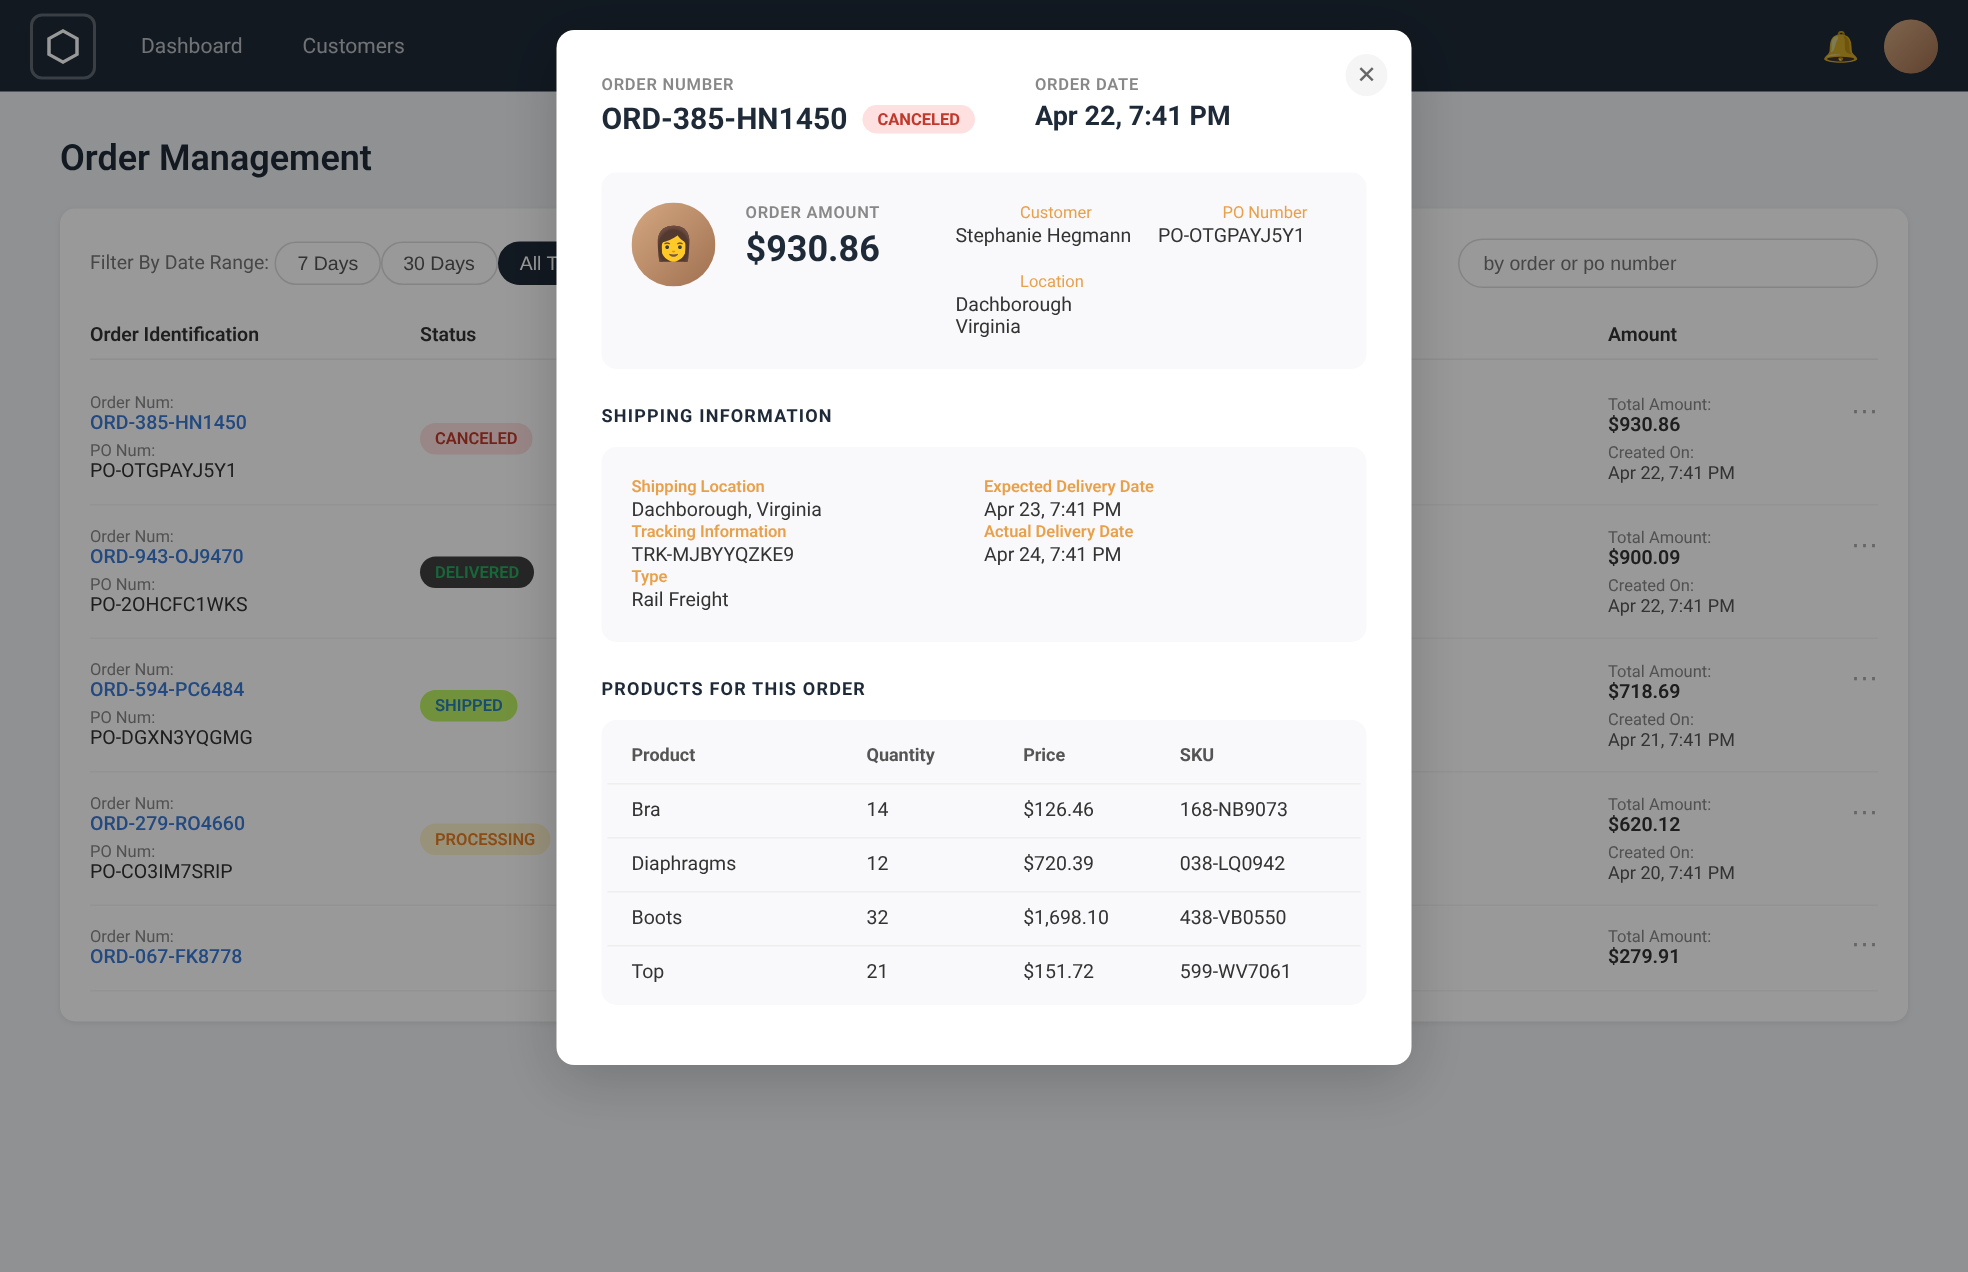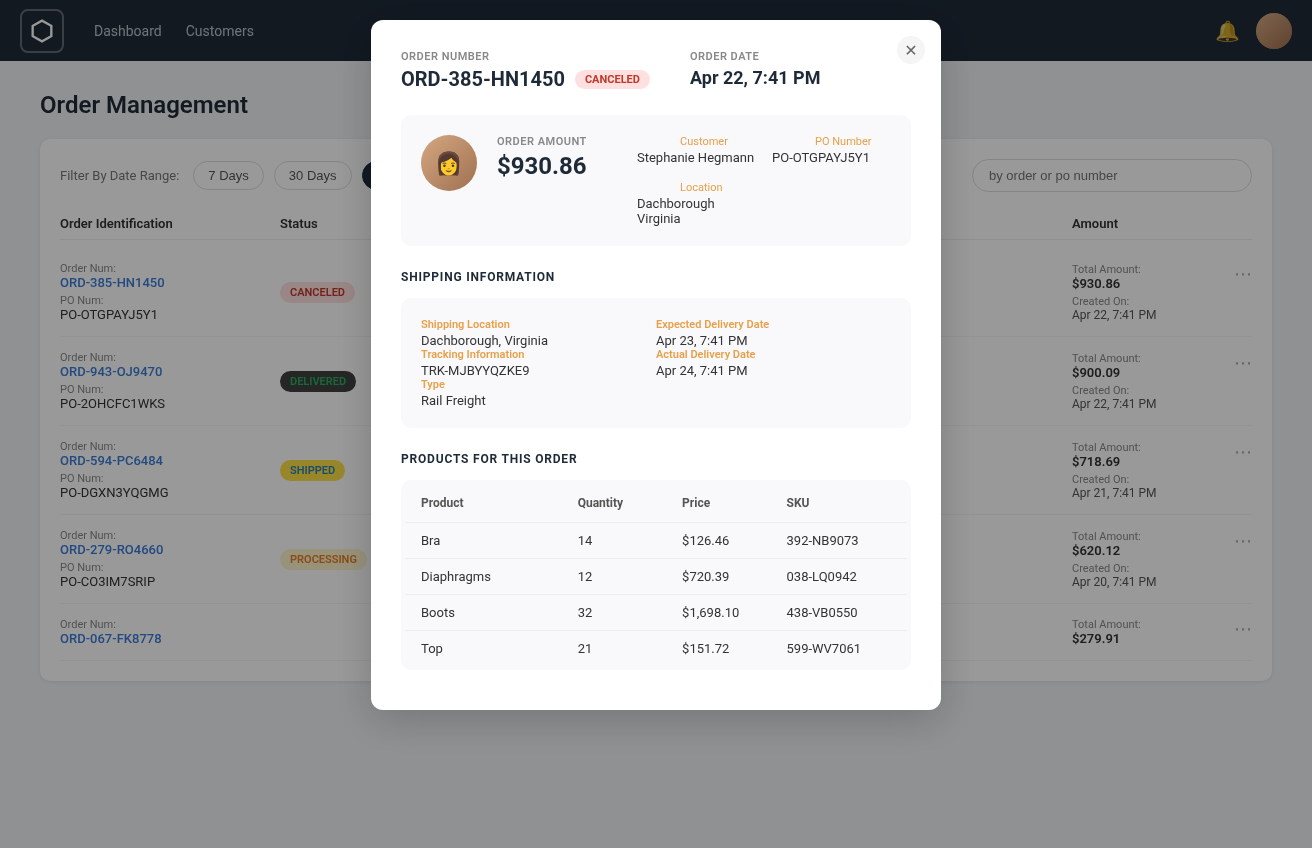--- a/index.html
+++ b/index.html
@@ -30,21 +30,21 @@
       justify-content: center;
       margin-right: 30px;
     }
     .navbar-logo svg {
       width: 28px;
       height: 28px;
       fill: white;
     }
     .navbar-links {
       display: flex;
-      gap: 24px;
+      gap: 40px;
       flex: 1;
     }
     .navbar-link {
       color: rgba(255,255,255,0.7);
       font-size: 14px;
       cursor: pointer;
       text-decoration: none;
     }
     .navbar-right {
       display: flex;
@@ -80,21 +80,20 @@
     
     .order-table-container {
       background: white;
       border-radius: 10px;
       padding: 20px;
       box-shadow: 0 1px 4px rgba(0,0,0,0.08);
     }
     .filter-row {
       display: flex;
       align-items: center;
-      gap: 10px;
       margin-bottom: 16px;
     }
     .filter-label {
       font-size: 13px;
       color: #777;
       margin-right: 4px;
     }
     .filter-btn {
       padding: 6px 14px;
       border-radius: 20px;
@@ -140,21 +139,21 @@
     .status-badge {
       display: inline-block;
       padding: 4px 10px;
       border-radius: 12px;
       font-size: 11px;
       font-weight: 600;
       text-transform: uppercase;
     }
     .status-canceled { background: #ffe0e0; color: #c0392b; }
     .status-delivered { background: #404040; color: #27ae60; }
-    .status-shipped { background: #fde047; color: #2980b9; }
+    .status-shipped { background: #bef264; color: #2980b9; }
     .status-processing { background: #fff3cd; color: #e67e22; }
 
     .amount-label { font-size: 11px; color: #888; }
     .amount-value { font-size: 13px; font-weight: 600; color: #333; }
     .created-label { font-size: 11px; color: #888; margin-top: 4px; }
     .created-value { font-size: 12px; color: #555; }
 
     .row-menu {
       color: #aaa;
       font-size: 18px;
@@ -604,21 +603,21 @@
       <div class="products-table-header">
         <span>Product</span>
         <span>Quantity</span>
         <span>Price</span>
         <span>SKU</span>
       </div>
       <div class="product-row">
         <span>Bra</span>
         <span>14</span>
         <span>$126.46</span>
-        <span>392-NB9073</span>
+        <span>168-NB9073</span>
       </div>
       <div class="product-row">
         <span>Diaphragms</span>
         <span>12</span>
         <span>$720.39</span>
         <span>038-LQ0942</span>
       </div>
       <div class="product-row">
         <span>Boots</span>
         <span>32</span>

